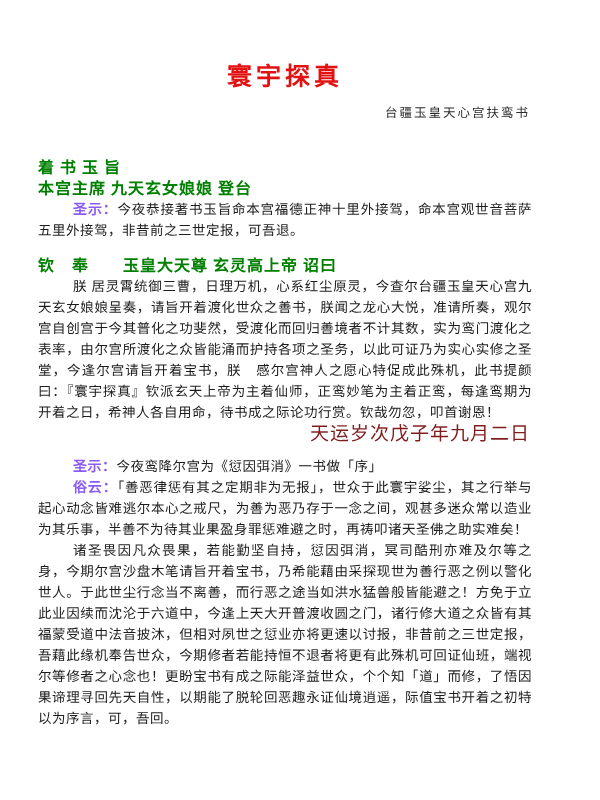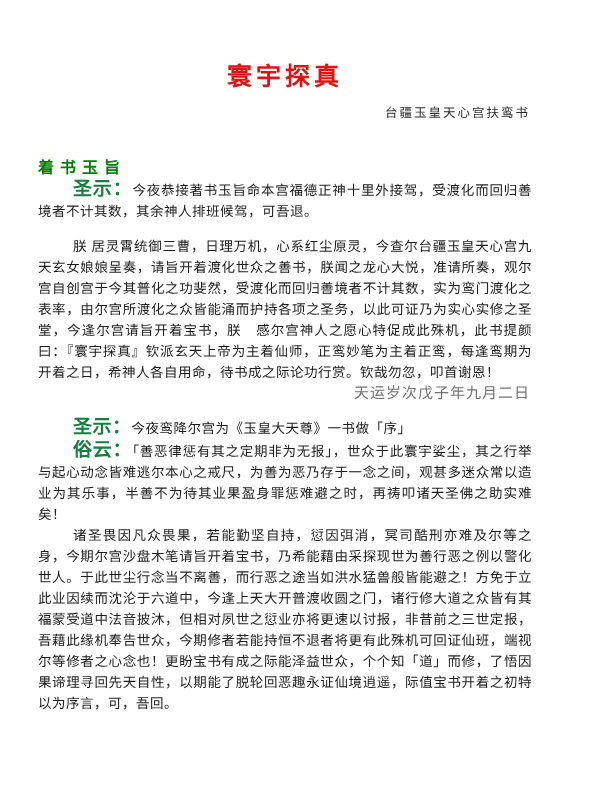--- a/index.html
+++ b/index.html
@@ -53,52 +53,54 @@
   .para {
     margin: 0;
     font-size: 13.5px;
     line-height: 21px;
     text-indent: 2.6em;
     text-align: justify;
     letter-spacing: 0.5px;
     color: #1c1c1c;
   }
   .lbl {
-    color: #15803d;
+    color: #8b5cf6;
     font-weight: bold;
-    font-size: 19px;
+    font-size: 14px;
   }
   .date-line {
     text-align: right;
-    font-size: 15px;
+    font-size: 19px;
     line-height: 21px;
     letter-spacing: 1px;
     padding-right: 2px;
-    color: #737373;
+    color: #7f1d1d;
   }
 </style>
 </head>
 <body>
 
 <div class="page">
 
   <h1 class="title">寰宇探真</h1>
 
   <div class="subtitle">台疆玉皇天心宫扶鸾书</div>
 
   <section class="sec">
     <div class="ghead">着 书 玉 旨</div>
-    <p class="para"><span class="lbl">圣示：</span><span>今夜恭接著书玉旨命本宫福德正神十里外接驾，受渡化而回归善境者不计其数，其余神人排班候驾，可吾退。</span></p>
+    <div class="ghead">本宫主席 九天玄女娘娘 登台</div>
+    <p class="para"><span class="lbl">圣示：</span><span>今夜恭接著书玉旨命本宫福德正神十里外接驾，命本宫观世音菩萨五里外接驾，非昔前之三世定报，可吾退。</span></p>
   </section>
 
 
   <section class="sec gap-lg">
+    <div class="ghead">钦　奉　　玉皇大天尊 玄灵高上帝 诏曰</div>
     <p class="para"><span>朕 居灵霄统御三曹，日理万机，心系红尘原灵，今查尔台疆玉皇天心宫九天玄女娘娘呈奏，请旨开着渡化世众之善书，朕闻之龙心大悦，准请所奏，观尔宫自创宫于今其普化之功斐然，受渡化而回归善境者不计其数，实为鸾门渡化之表率，由尔宫所渡化之众皆能涌而护持各项之圣务，以此可证乃为实心实修之圣堂，今逢尔宫请旨开着宝书，朕　感尔宫神人之愿心特促成此殊机，此书提颜曰：『寰宇探真』钦派玄天上帝为主着仙师，正鸾妙笔为主着正鸾，每逢鸾期为开着之日，希神人各自用命，待书成之际论功行赏。钦哉勿忽，叩首谢恩！</span></p>
     <div class="date-line">天运岁次戊子年九月二日</div>
   </section>
 
   <section class="sec gap-md">
-    <p class="para"><span class="lbl">圣示：</span><span>今夜鸾降尔宫为《玉皇大天尊》一书做「序」</span></p>
+    <p class="para"><span class="lbl">圣示：</span><span>今夜鸾降尔宫为《愆因弭消》一书做「序」</span></p>
     <p class="para"><span class="lbl">俗云：</span><span>「善恶律惩有其之定期非为无报」，世众于此寰宇娑尘，其之行举与起心动念皆难逃尔本心之戒尺，为善为恶乃存于一念之间，观甚多迷众常以造业为其乐事，半善不为待其业果盈身罪惩难避之时，再祷叩诸天圣佛之助实难矣！</span></p>
     <p class="para"><span>诸圣畏因凡众畏果，若能勤坚自持，愆因弭消，冥司酷刑亦难及尔等之身，今期尔宫沙盘木笔请旨开着宝书，乃希能藉由采探现世为善行恶之例以警化世人。于此世尘行念当不离善，而行恶之途当如洪水猛兽般皆能避之！方免于立此业因续而沈沦于六道中，今逢上天大开普渡收圆之门，诸行修大道之众皆有其福蒙受道中法音披沐，但相对夙世之愆业亦将更速以讨报，非昔前之三世定报，吾藉此缘机奉告世众，今期修者若能持恒不退者将更有此殊机可回证仙班，端视尔等修者之心念也！更盼宝书有成之际能泽益世众，个个知「道」而修，了悟因果谛理寻回先天自性，以期能了脱轮回恶趣永证仙境逍遥，际值宝书开着之初特以为序言，可，吾回。</span></p>
   </section>
 
 </div>
 
 </body></html>

